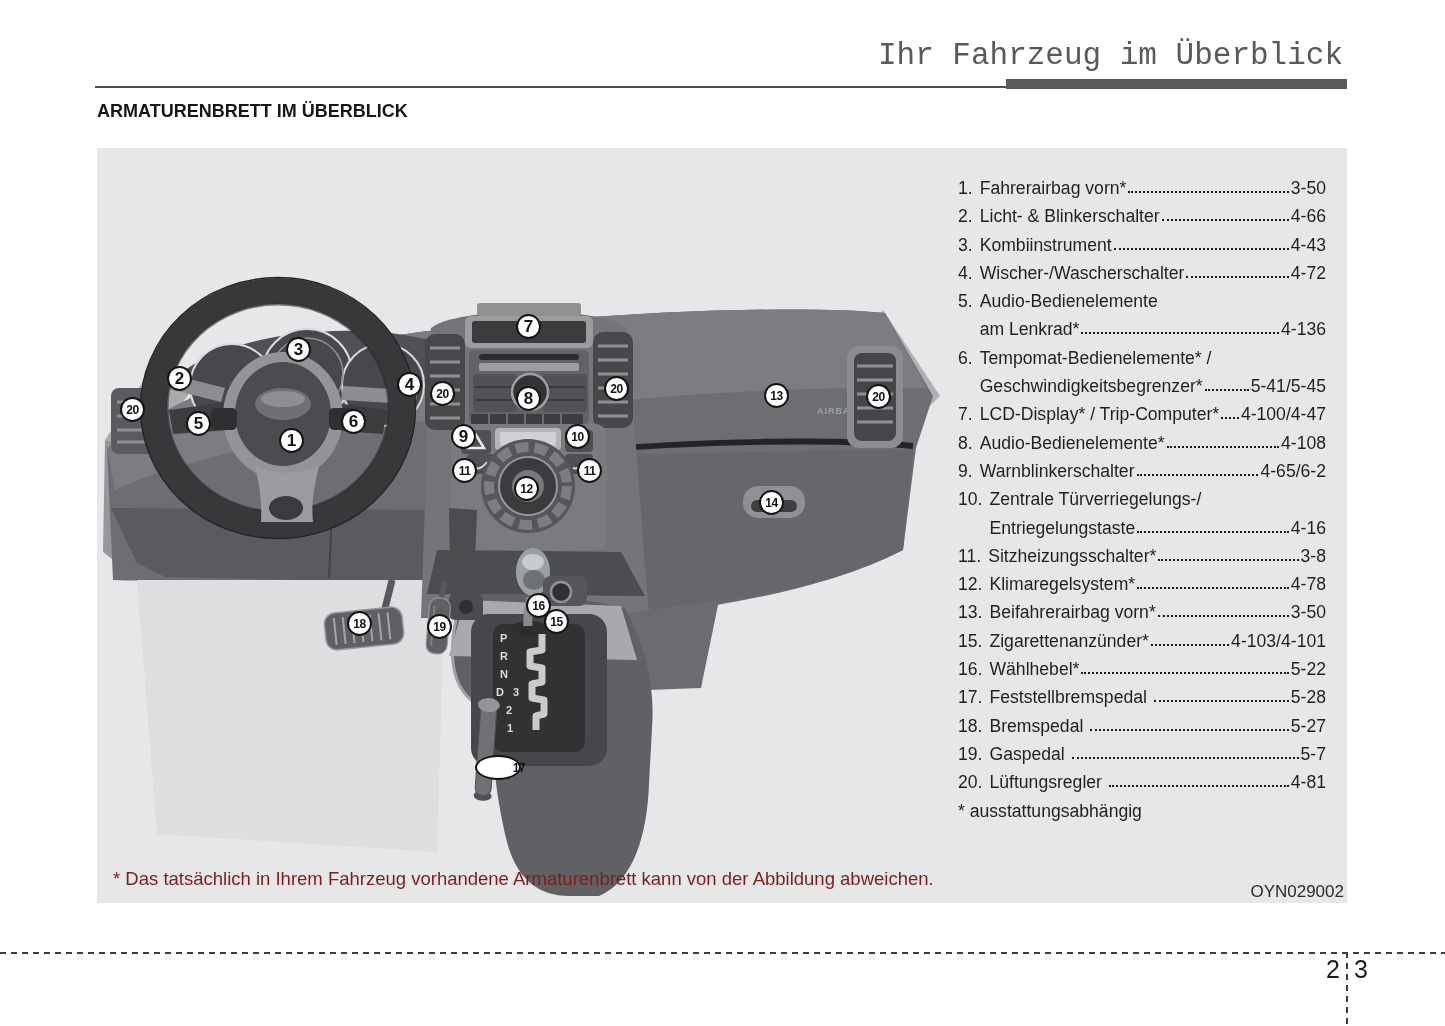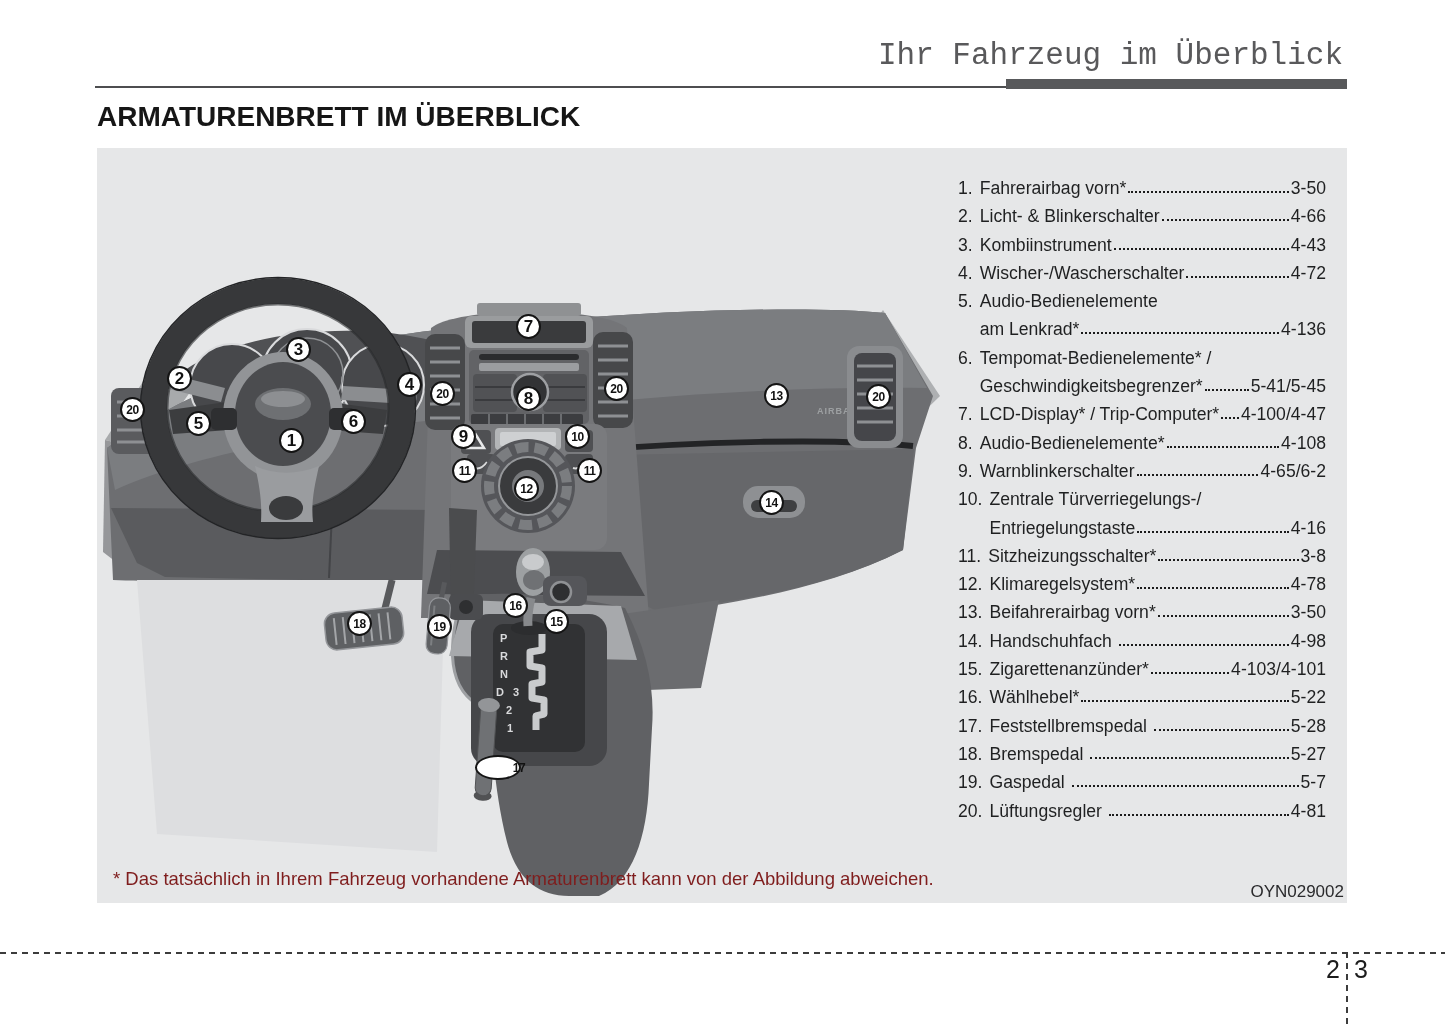--- a/index.html
+++ b/index.html
@@ -4,21 +4,21 @@
 <style>
   html,body{margin:0;padding:0;}
   body{width:1445px;height:1026px;background:#ffffff;font-family:"Liberation Sans","DejaVu Sans",sans-serif;color:#222;position:relative;overflow:hidden;}
   .page{position:absolute;inset:0;}
 
   
   .header-title{position:absolute;top:38px;right:102px;font-family:Liberation Mono, monospace;font-size:31px;color:#59595b;}
   .header-rule{position:absolute;top:86px;left:95px;width:911px;height:2px;background:#4d4e50;}
   .header-bar{position:absolute;top:79px;left:1006px;width:341px;height:10px;background:#58595b;}
 
-  .section-title{position:absolute;top:101px;left:97px;margin:0;font-size:28px;font-weight:bold;color:#161616;letter-spacing:0px;}
+  .section-title{position:absolute;top:101px;left:97px;margin:0;font-size:18px;font-weight:bold;color:#161616;letter-spacing:0px;}
 
   
   .panel{position:absolute;left:97px;top:148px;width:1250px;height:755px;background:#e6e7e8;}
   .figure{position:absolute;left:0;top:0;width:860px;height:755px;}
   .figure svg{position:absolute;left:0;top:0;}
   svg text{font-family:"Liberation Sans","DejaVu Sans",sans-serif;font-weight:bold;}
 
   
   .callout{position:absolute;width:25px;height:25px;box-sizing:border-box;border:2px solid #141414;border-radius:50%;background:#fff;color:#111;display:flex;align-items:center;justify-content:center;font-size:17px;font-weight:bold;line-height:1;}
   .callout.two{font-size:12px;letter-spacing:-0.5px;}
@@ -263,21 +263,21 @@
           <div class="callout" style="left: 419px; top: 166px;">7</div>
           <div class="callout" style="left: 419px; top: 238px;">8</div>
           <div class="callout" style="left: 354px; top: 276px;">9</div>
           <div class="callout two" style="left: 468px; top: 276px;">10</div>
           <div class="callout two" style="left: 355px; top: 310px;">11</div>
           <div class="callout two" style="left: 480px; top: 310px;">11</div>
           <div class="callout two" style="left: 417px; top: 328px;">12</div>
           <div class="callout two" style="left: 667px; top: 235px;">13</div>
           <div class="callout two" style="left: 662px; top: 342px;">14</div>
           <div class="callout two" style="left: 447px; top: 427px; margin-top: 34px;">15</div>
-          <div class="callout two" style="left: 406px; top: 445px;">16</div>
+          <div class="callout two" style="left: 429px; top: 445px;">16</div>
           <div class="callout two" style="left: 378px; top: 607px; padding-left: 42px;">17</div>
           <div class="callout two" style="left: 250px; top: 463px;">18</div>
           <div class="callout two" style="left: 330px; top: 466px;">19</div>
           <div class="callout two" style="left: 23px; top: 249px;">20</div>
           <div class="callout two" style="left: 333px; top: 233px;">20</div>
           <div class="callout two" style="left: 507px; top: 228px;">20</div>
           <div class="callout two" style="left: 769px; top: 236px;">20</div>
         </div>
     </div>
 
@@ -416,30 +416,20 @@
             <span class="num">13.</span>
             <div class="body">
               <div class="ln">
                 <span class="lbl">Beifahrerairbag vorn*</span>
                 <span class="leader"></span>
                 <span class="pg">3-50</span>
               </div>
             </div>
           </div>
           <div class="item">
-            <span class="num">14.</span>
-            <div class="body">
-              <div class="ln">
-                <span class="lbl">Handschuhfach </span>
-                <span class="leader"></span>
-                <span class="pg">4-98</span>
-              </div>
-            </div>
-          </div>
-          <div class="item">
             <span class="num">15.</span>
             <div class="body">
               <div class="ln">
                 <span class="lbl">Zigarettenanzünder*</span>
                 <span class="leader"></span>
                 <span class="pg">4-103/4-101</span>
               </div>
             </div>
           </div>
           <div class="item">
@@ -486,20 +476,21 @@
             <span class="num">20.</span>
             <div class="body">
               <div class="ln">
                 <span class="lbl">Lüftungsregler </span>
                 <span class="leader"></span>
                 <span class="pg">4-81</span>
               </div>
             </div>
           </div>
         </div>
+      <div class="list-footnote">* ausstattungsabhängig</div>
     </div>
 
     <div class="panel-note">* Das tatsächlich in Ihrem Fahrzeug vorhandene Armaturenbrett kann von der Abbildung abweichen.</div>
     <div class="figure-code">OYN029002</div>
   </div>
 
   <div class="dash-rule"></div>
   <div class="dash-vert"></div>
   <div class="pagenum pagenum-left">2</div>
   <div class="pagenum pagenum-right">3</div>

